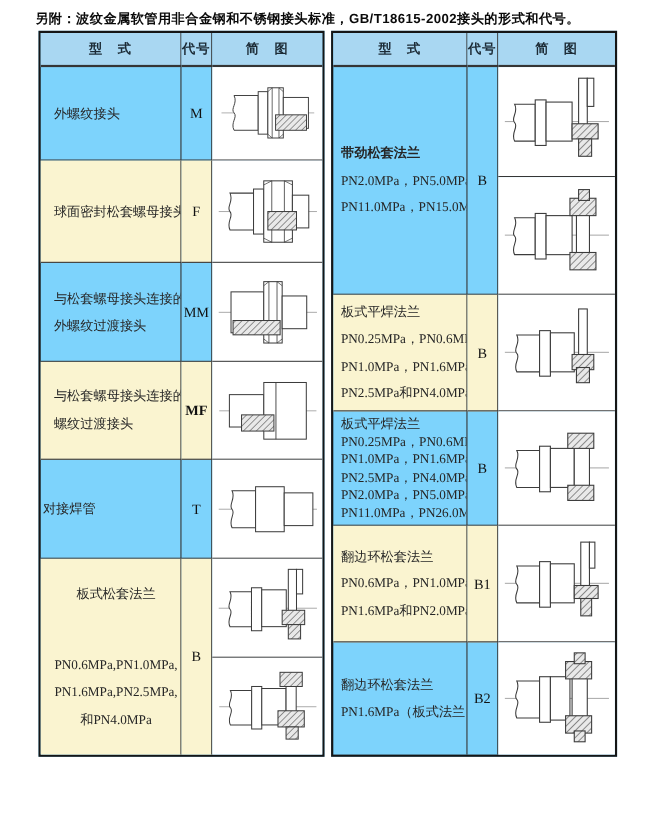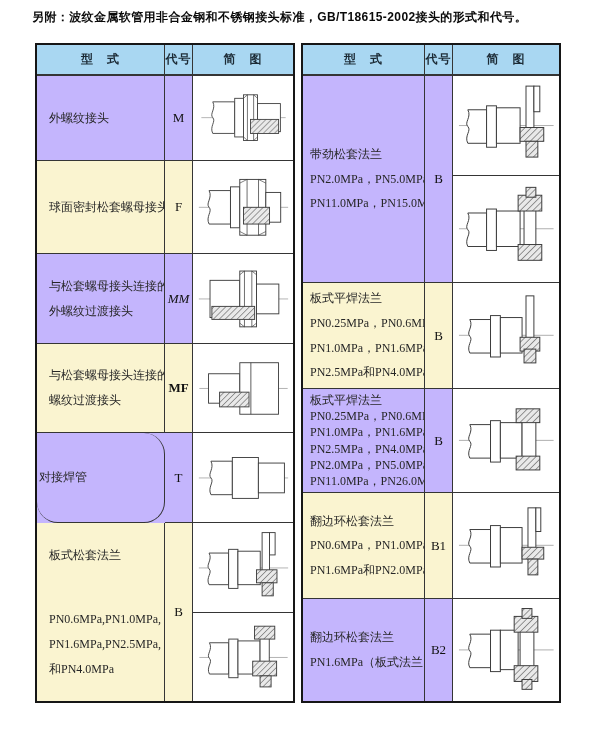--- a/index.html
+++ b/index.html
@@ -1,20 +1,20 @@
 <!DOCTYPE html>
 <html><head>
 <meta charset="utf-8">
 <style>
   html,body{margin:0;padding:0;background:#ffffff;}
   #page{position:relative;width:600px;height:740px;background:#ffffff;overflow:hidden;
         font-family:"Liberation Sans","DejaVu Sans",sans-serif;}
   .title{position:absolute;left:32px;top:9px;font-size:12px;font-weight:bold;color:#0a0a0a;
          letter-spacing:0.4px;white-space:nowrap;}
-  .tbl{position:absolute;top:43px;display:grid;background:#c4b5fd;border:2px solid #161616;}
+  .tbl{position:absolute;top:28px;display:grid;background:#7dd3fc;border:2px solid #161616;}
   .cell{box-sizing:border-box;border-right:1px solid #353535;border-bottom:1px solid #353535;
         overflow:hidden;}
   .cell.last-col{border-right:none;}
   .cell.last-row{border-bottom:none;}
   .hdr{display:flex;align-items:center;justify-content:center;font-size:12px;font-weight:bold;
        color:#1c2b36;border-bottom-width:2px;letter-spacing:1px;}
   .type{display:flex;flex-direction:column;justify-content:center;font-size:12px;color:#262626;
         font-family:"Liberation Serif","DejaVu Serif",serif;padding:4px 2px;}
   .type div{white-space:nowrap;}
   .code{display:flex;align-items:center;justify-content:center;color:#111;
@@ -80,21 +80,21 @@
           <line x1="46" y1="70" x2="53.84" y2="74" stroke="#3c3c3c" stroke-width="0.7"></line>
           <line x1="66.16" y1="74" x2="74" y2="70" stroke="#3c3c3c" stroke-width="0.7"></line>
           <rect x="74" y="28" width="16" height="32" fill="#fff" stroke="#3c3c3c" stroke-width="1"></rect>
           <rect x="50" y="44" width="28" height="18" fill="url(#hp1)" stroke="#3c3c3c" stroke-width="1"></rect>
         </svg>
       </div>
       <div class="cell type" style="grid-area: 4 / 1 / span 1; padding-left: 12px;">
         <div style="line-height: 2.05;">与松套螺母接头连接的</div>
         <div style="line-height: 2.05;">外螺纹过渡接头</div>
       </div>
-      <div class="cell code" style="grid-area: 4 / 2 / span 1; font-style: italic;">MM</div>
+      <div class="cell code" style="grid-area: 4 / 2 / span 1;">MM</div>
       <div class="cell diag last-col" style="grid-area: 4 / 3;">
         <svg viewBox="0 0 100 88" preserveAspectRatio="xMidYMid meet">
           <defs>
             <pattern id="hp2" width="4.5" height="4.5" patternUnits="userSpaceOnUse" patternTransform="rotate(45)">
               <rect x="0" y="0" width="4.5" height="4.5" fill="#e9e9e9"></rect>
               <line x1="0" y1="0" x2="0" y2="4.5" stroke="#4a4a4a" stroke-width="1.1"></line>
             </pattern>
           </defs>
           <line x1="2" y1="44" x2="98" y2="44" stroke="#8a8a8a" stroke-width="0.7"></line>
           <rect x="14" y="24" width="32" height="40" fill="#fff" stroke="#3c3c3c" stroke-width="1"></rect>
@@ -122,39 +122,39 @@
               <line x1="0" y1="0" x2="0" y2="4.5" stroke="#4a4a4a" stroke-width="1.1"></line>
             </pattern>
           </defs>
           <line x1="2" y1="44" x2="98" y2="44" stroke="#8a8a8a" stroke-width="0.7"></line>
           <rect x="12" y="28" width="34" height="32" fill="#fff" stroke="#3c3c3c" stroke-width="1"></rect>
           <rect x="46" y="16" width="42" height="56" fill="#fff" stroke="#3c3c3c" stroke-width="1"></rect>
           <line x1="58" y1="16" x2="58" y2="72" stroke="#3c3c3c" stroke-width="0.9"></line>
           <rect x="24" y="48" width="32" height="16" fill="url(#hp3)" stroke="#3c3c3c" stroke-width="1"></rect>
         </svg>
       </div>
-      <div class="cell type" style="grid-area: 6 / 1 / span 1;  border-radius: 21px;">
+      <div class="cell type" style="grid-area: 6 / 1 / span 1; ">
         <div style="line-height: 2.05;">对接焊管</div>
       </div>
       <div class="cell code" style="grid-area: 6 / 2 / span 1;">T</div>
       <div class="cell diag last-col" style="grid-area: 6 / 3;">
         <svg viewBox="0 0 100 88" preserveAspectRatio="xMidYMid meet">
           <defs>
             <pattern id="hp4" width="4.5" height="4.5" patternUnits="userSpaceOnUse" patternTransform="rotate(45)">
               <rect x="0" y="0" width="4.5" height="4.5" fill="#e9e9e9"></rect>
               <line x1="0" y1="0" x2="0" y2="4.5" stroke="#4a4a4a" stroke-width="1.1"></line>
             </pattern>
           </defs>
           <line x1="2" y1="44" x2="98" y2="44" stroke="#8a8a8a" stroke-width="0.7"></line>
           <path d="M15 26 L38 26 L38 62 L15 62 C11 54.08 19 48.32 15 44 C11 39.68 19 33.92 15 26 Z" fill="#fff" stroke="#3c3c3c" stroke-width="1"></path>
           <rect x="38" y="22" width="28" height="44" fill="#fff" stroke="#3c3c3c" stroke-width="1"></rect>
           <rect x="66" y="28" width="28" height="32" fill="#fff" stroke="#3c3c3c" stroke-width="1"></rect>
         </svg>
       </div>
-      <div class="cell type hl last-row" style="background: rgb(250, 244, 208); grid-area: 7 / 1 / span 2; padding-left: 12px;">
+      <div class="cell type hl last-row" style="background: rgb(250, 244, 208); grid-area: 7 / 1 / span 2; padding-left: 12px; align-items: center;">
         <div style="line-height: 2.05;">板式松套法兰</div>
         <div style="line-height: 2.05; margin-top: 40px;">PN0.6MPa,PN1.0MPa,</div>
         <div style="line-height: 2.05;">PN1.6MPa,PN2.5MPa,</div>
         <div style="line-height: 2.05;">和PN4.0MPa</div>
       </div>
       <div class="cell code hl last-row" style="background: rgb(250, 244, 208); grid-area: 7 / 2 / span 2;">B</div>
       <div class="cell diag last-col" style="grid-area: 7 / 3;">
         <svg viewBox="0 0 100 88" preserveAspectRatio="xMidYMid meet">
           <defs>
             <pattern id="hp5" width="4.5" height="4.5" patternUnits="userSpaceOnUse" patternTransform="rotate(45)">
@@ -189,21 +189,21 @@
           <rect x="60" y="48" width="26" height="16" fill="url(#hp6)" stroke="#3c3c3c" stroke-width="1"></rect>
           <rect x="68" y="64" width="12" height="12" fill="url(#hp6)" stroke="#3c3c3c" stroke-width="1"></rect>
         </svg>
       </div>
     </div>
   <div class="tbl" id="tbl-right" style="left: 301px; grid-template-columns: 122px 28px 106px; grid-template-rows: 31px 100px 107px 106px 104px 106px 102px;">
       <div class="cell hdr" style="grid-area: 1 / 1; background: rgb(169, 215, 242);">型　式</div>
       <div class="cell hdr" style="grid-area: 1 / 2; background: rgb(169, 215, 242);">代号</div>
       <div class="cell hdr last-col" style="grid-area: 1 / 3; background: rgb(169, 215, 242);">简　图</div>
       <div class="cell type" style="grid-area: 2 / 1 / span 2; padding-left: 7px;">
-        <div style="line-height: 2.05;">带劲松套法兰</div>
+        <div style="line-height: 2.05; font-weight: bold;">带劲松套法兰</div>
         <div style="line-height: 2.05;">PN2.0MPa，PN5.0MPa,</div>
         <div style="line-height: 2.05;">PN11.0MPa，PN15.0MPa,</div>
       </div>
       <div class="cell code" style="grid-area: 2 / 2 / span 2;">B</div>
       <div class="cell diag last-col" style="grid-area: 2 / 3;">
         <svg viewBox="0 0 100 88" preserveAspectRatio="xMidYMid meet">
           <defs>
             <pattern id="hp7" width="4.5" height="4.5" patternUnits="userSpaceOnUse" patternTransform="rotate(45)">
               <rect x="0" y="0" width="4.5" height="4.5" fill="#e9e9e9"></rect>
               <line x1="0" y1="0" x2="0" y2="4.5" stroke="#4a4a4a" stroke-width="1.1"></line>

